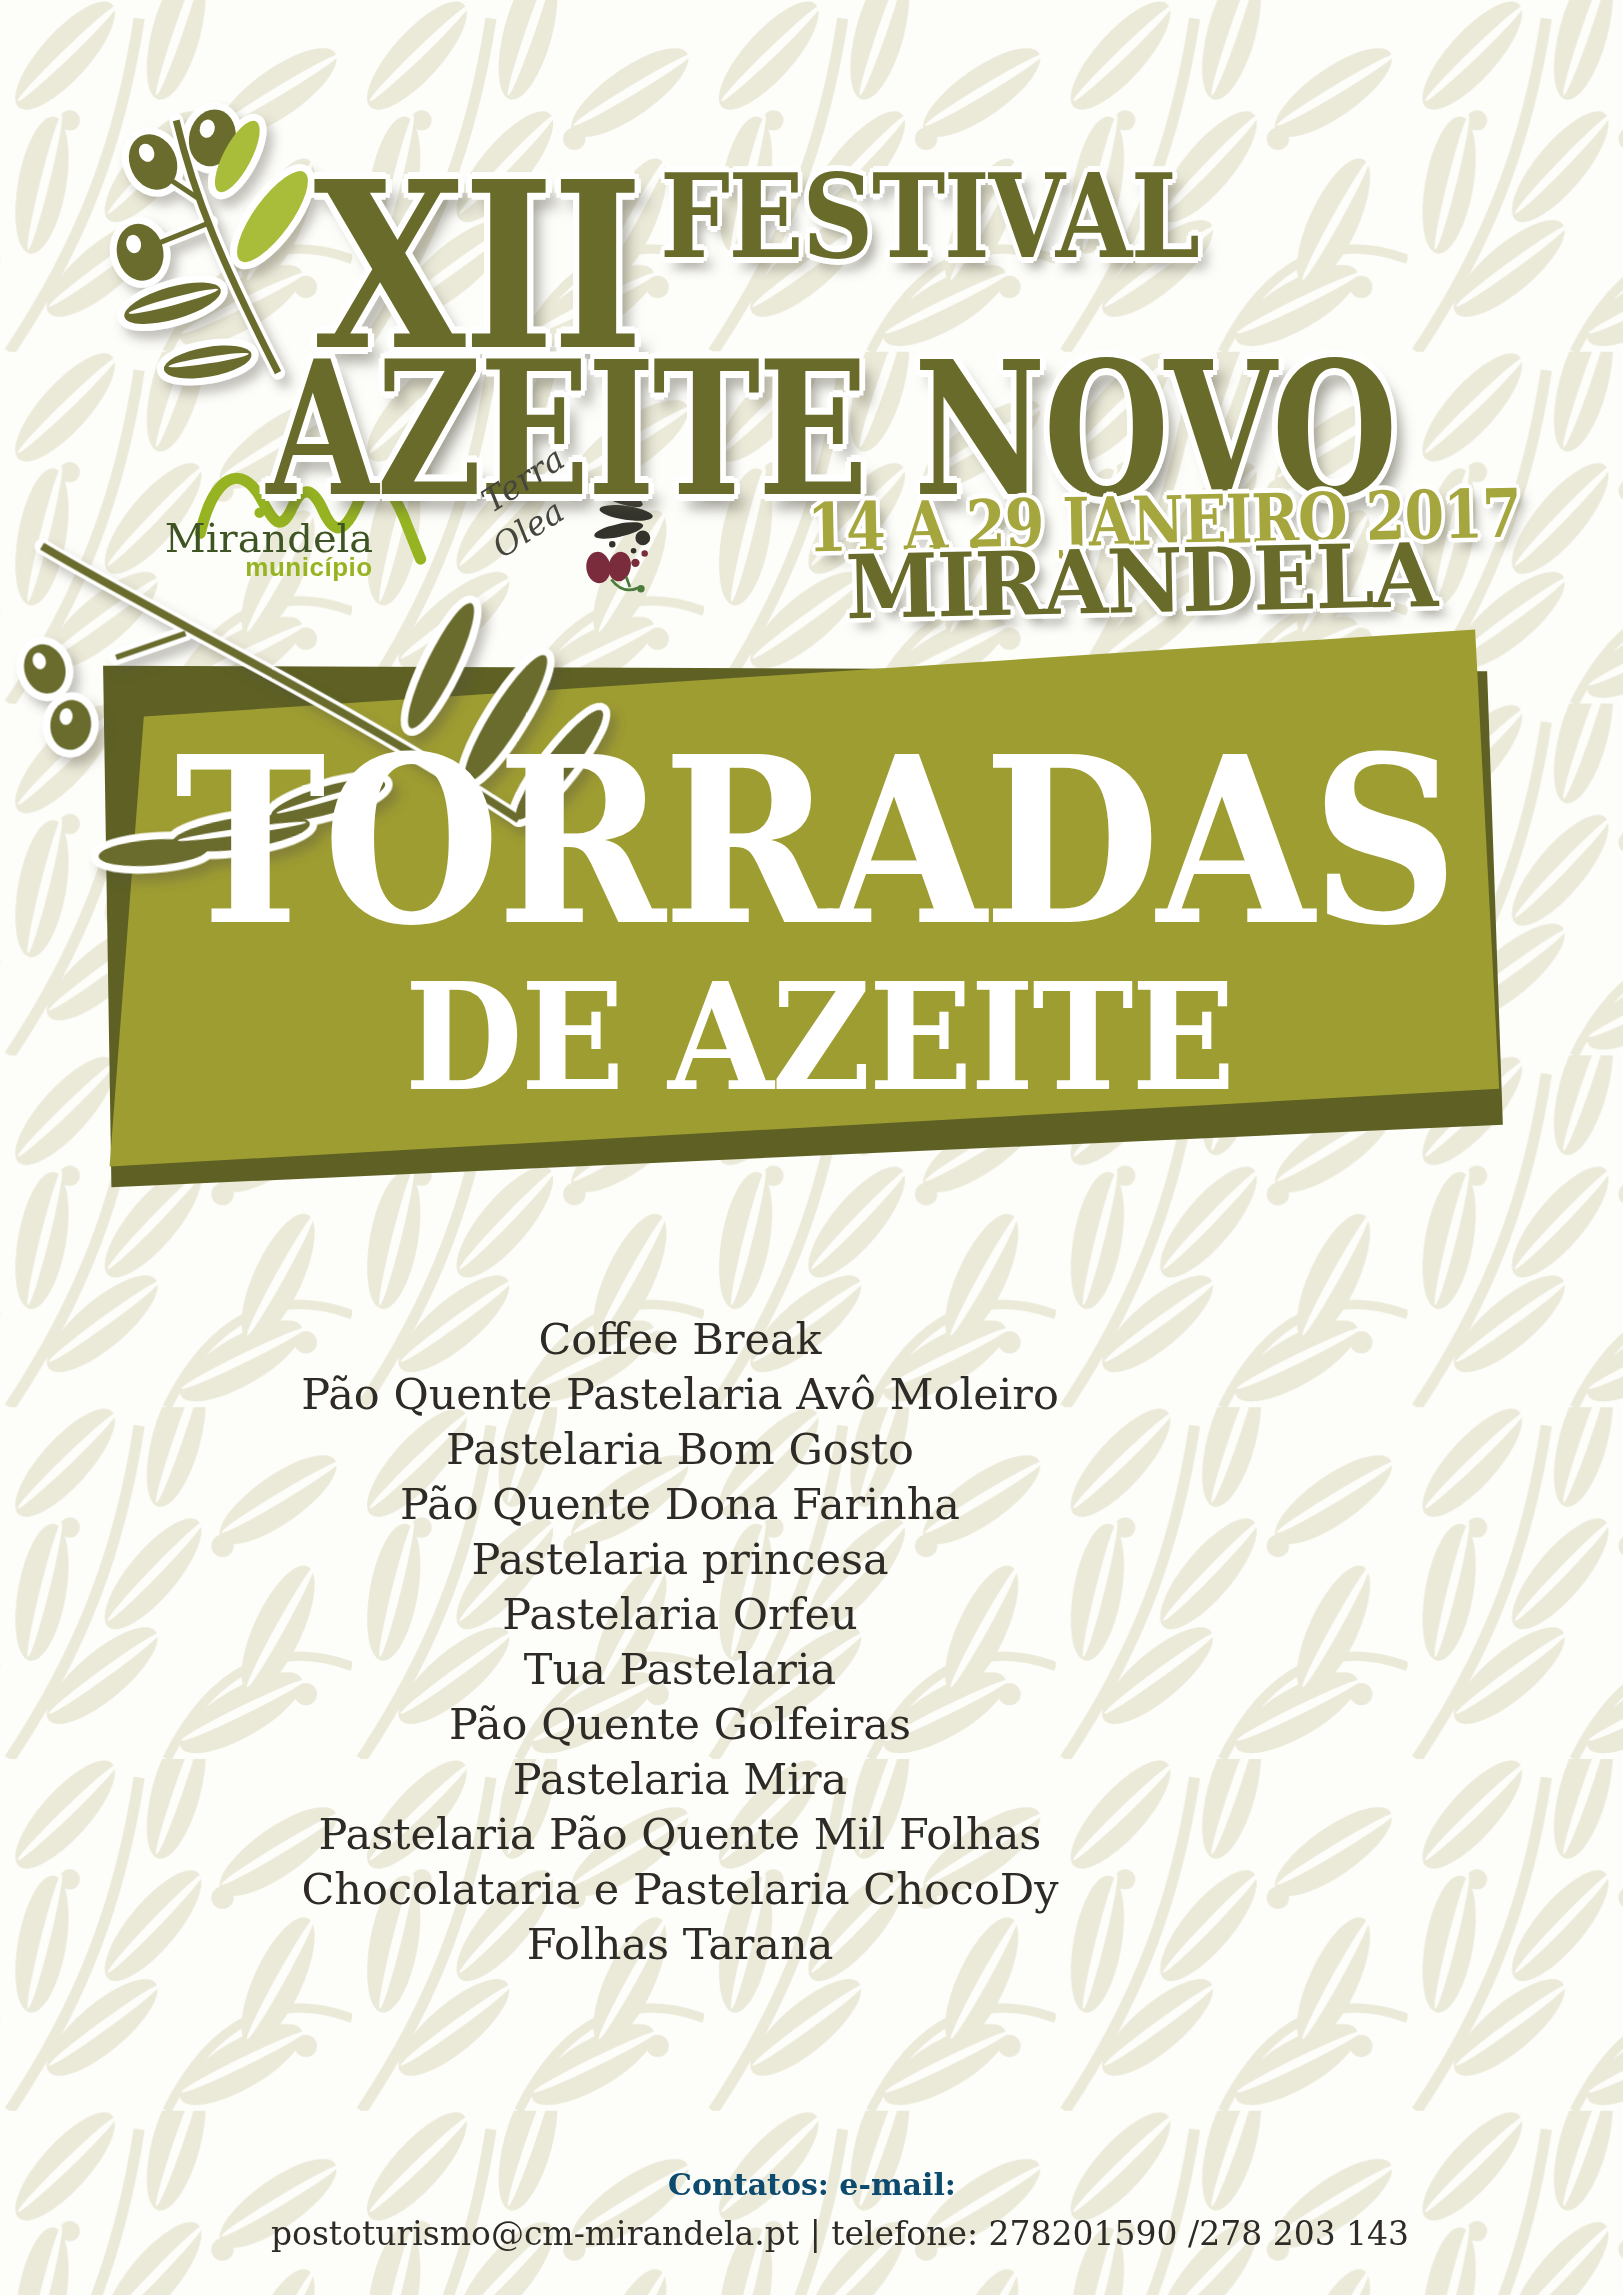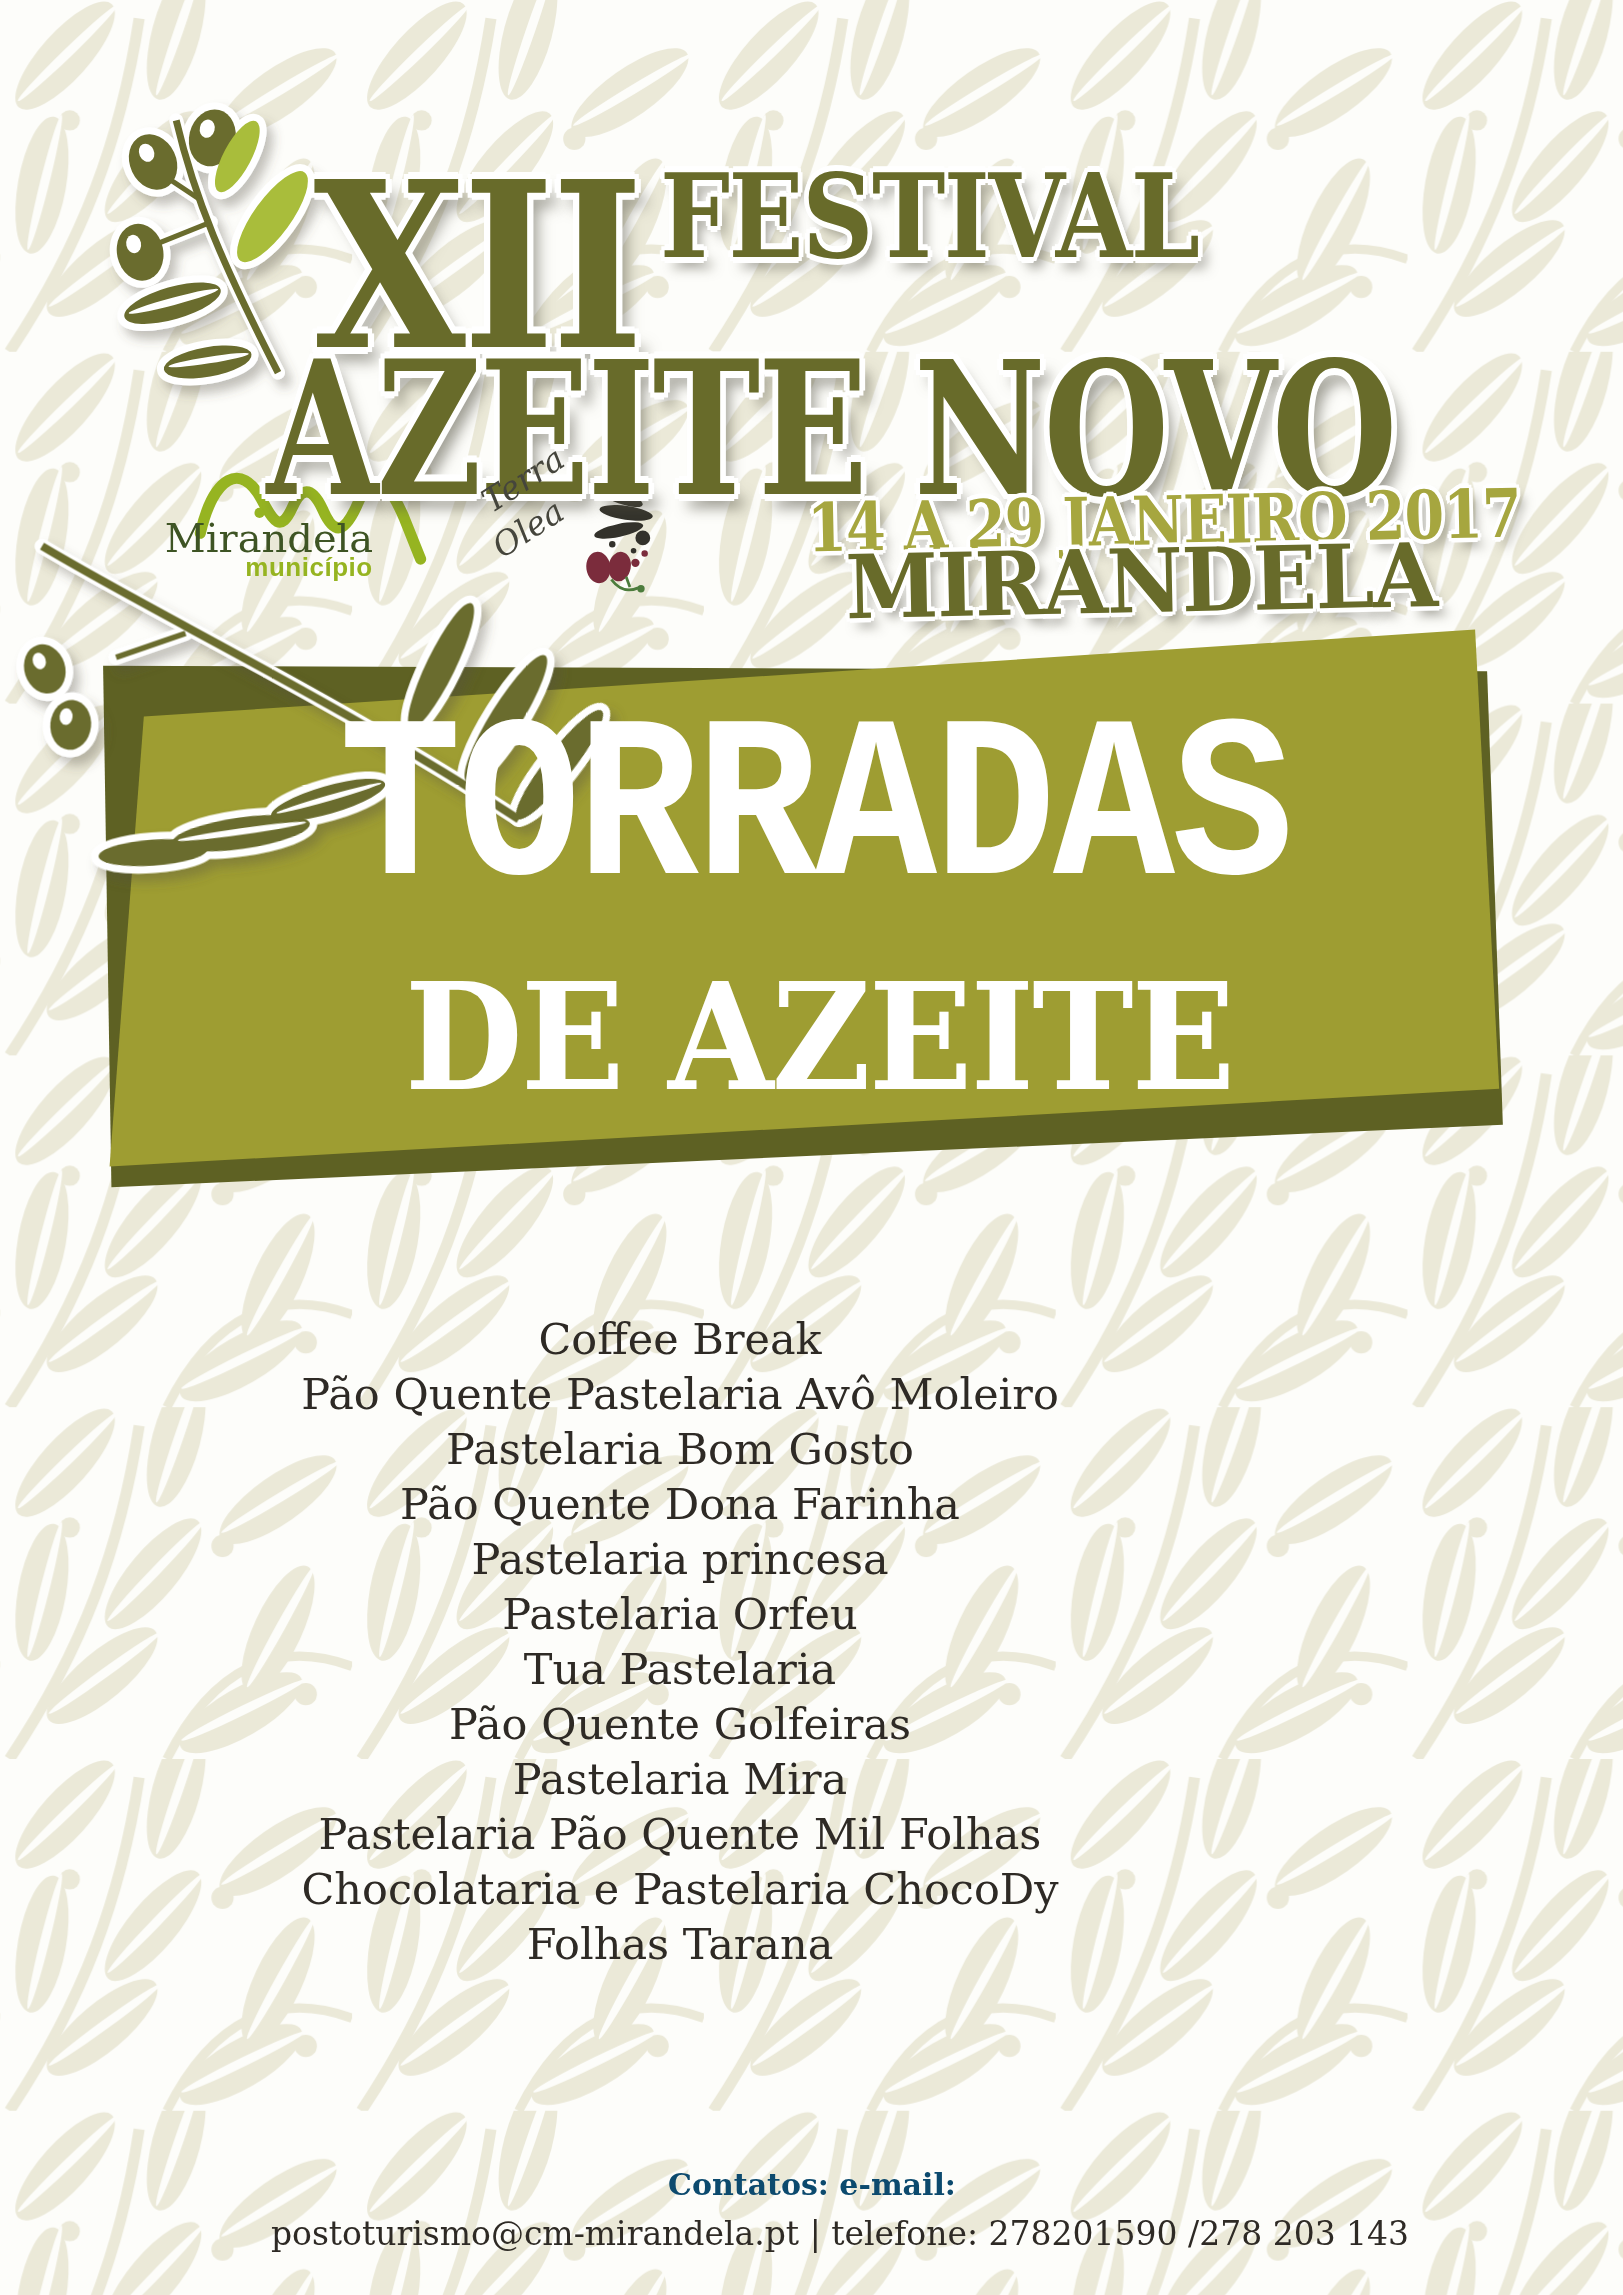--- a/index.html
+++ b/index.html
@@ -39,21 +39,21 @@
   .t-sab .inner{transform:scaleX(0.78);transform-origin:left top;}
   .t-azeite{left:831px;top:337px;font-size:185px;}
   .t-azeite .inner{transform:scaleX(0.78);transform-origin:center top;}
   .t-date{left:1164px;top:487px;font-size:67px;}
   .t-date.ctr{transform:translateX(-50%) rotate(-1.2deg);}
   .t-date .inner{transform:scaleX(0.85);transform-origin:center top;}
   .t-loc{left:1141px;top:537px;font-size:88px;}
   .t-loc.ctr{transform:translateX(-50%) rotate(-1.2deg);}
   .t-loc .inner{transform:scaleX(0.95);transform-origin:center top;}
 
-  .b-line1{left:815px;top:696px;font-size:231px;color:#ffffff;font-family:Liberation Mono, monospace;}
+  .b-line1{left:815px;top:725px;font-size:231px;color:#ffffff;}
   .b-line1 .inner{transform:scaleX(0.88);transform-origin:center top;}
   .b-line2{left:819px;top:963px;font-size:148px;color:#ffffff;}
   .b-line2 .inner{transform:scaleX(0.92);transform-origin:center top;}
 
   .heading{left:812px;top:1188px;font-size:70px;color:#686b2a;}
   .heading .inner{padding:0 13px 7.4px 13px;border-bottom:4.2px solid #686b2a;}
 
   .bakeries{position:absolute;left:0;top:1312px;width:1360px;text-align:center;
     font-size:43px;line-height:55px;color:#2e2a25;font-family:"DejaVu Serif",serif;}
   .footer-label{left:812px;top:2170px;font-size:30px;color:#0c4a6e;font-weight:bold;}

